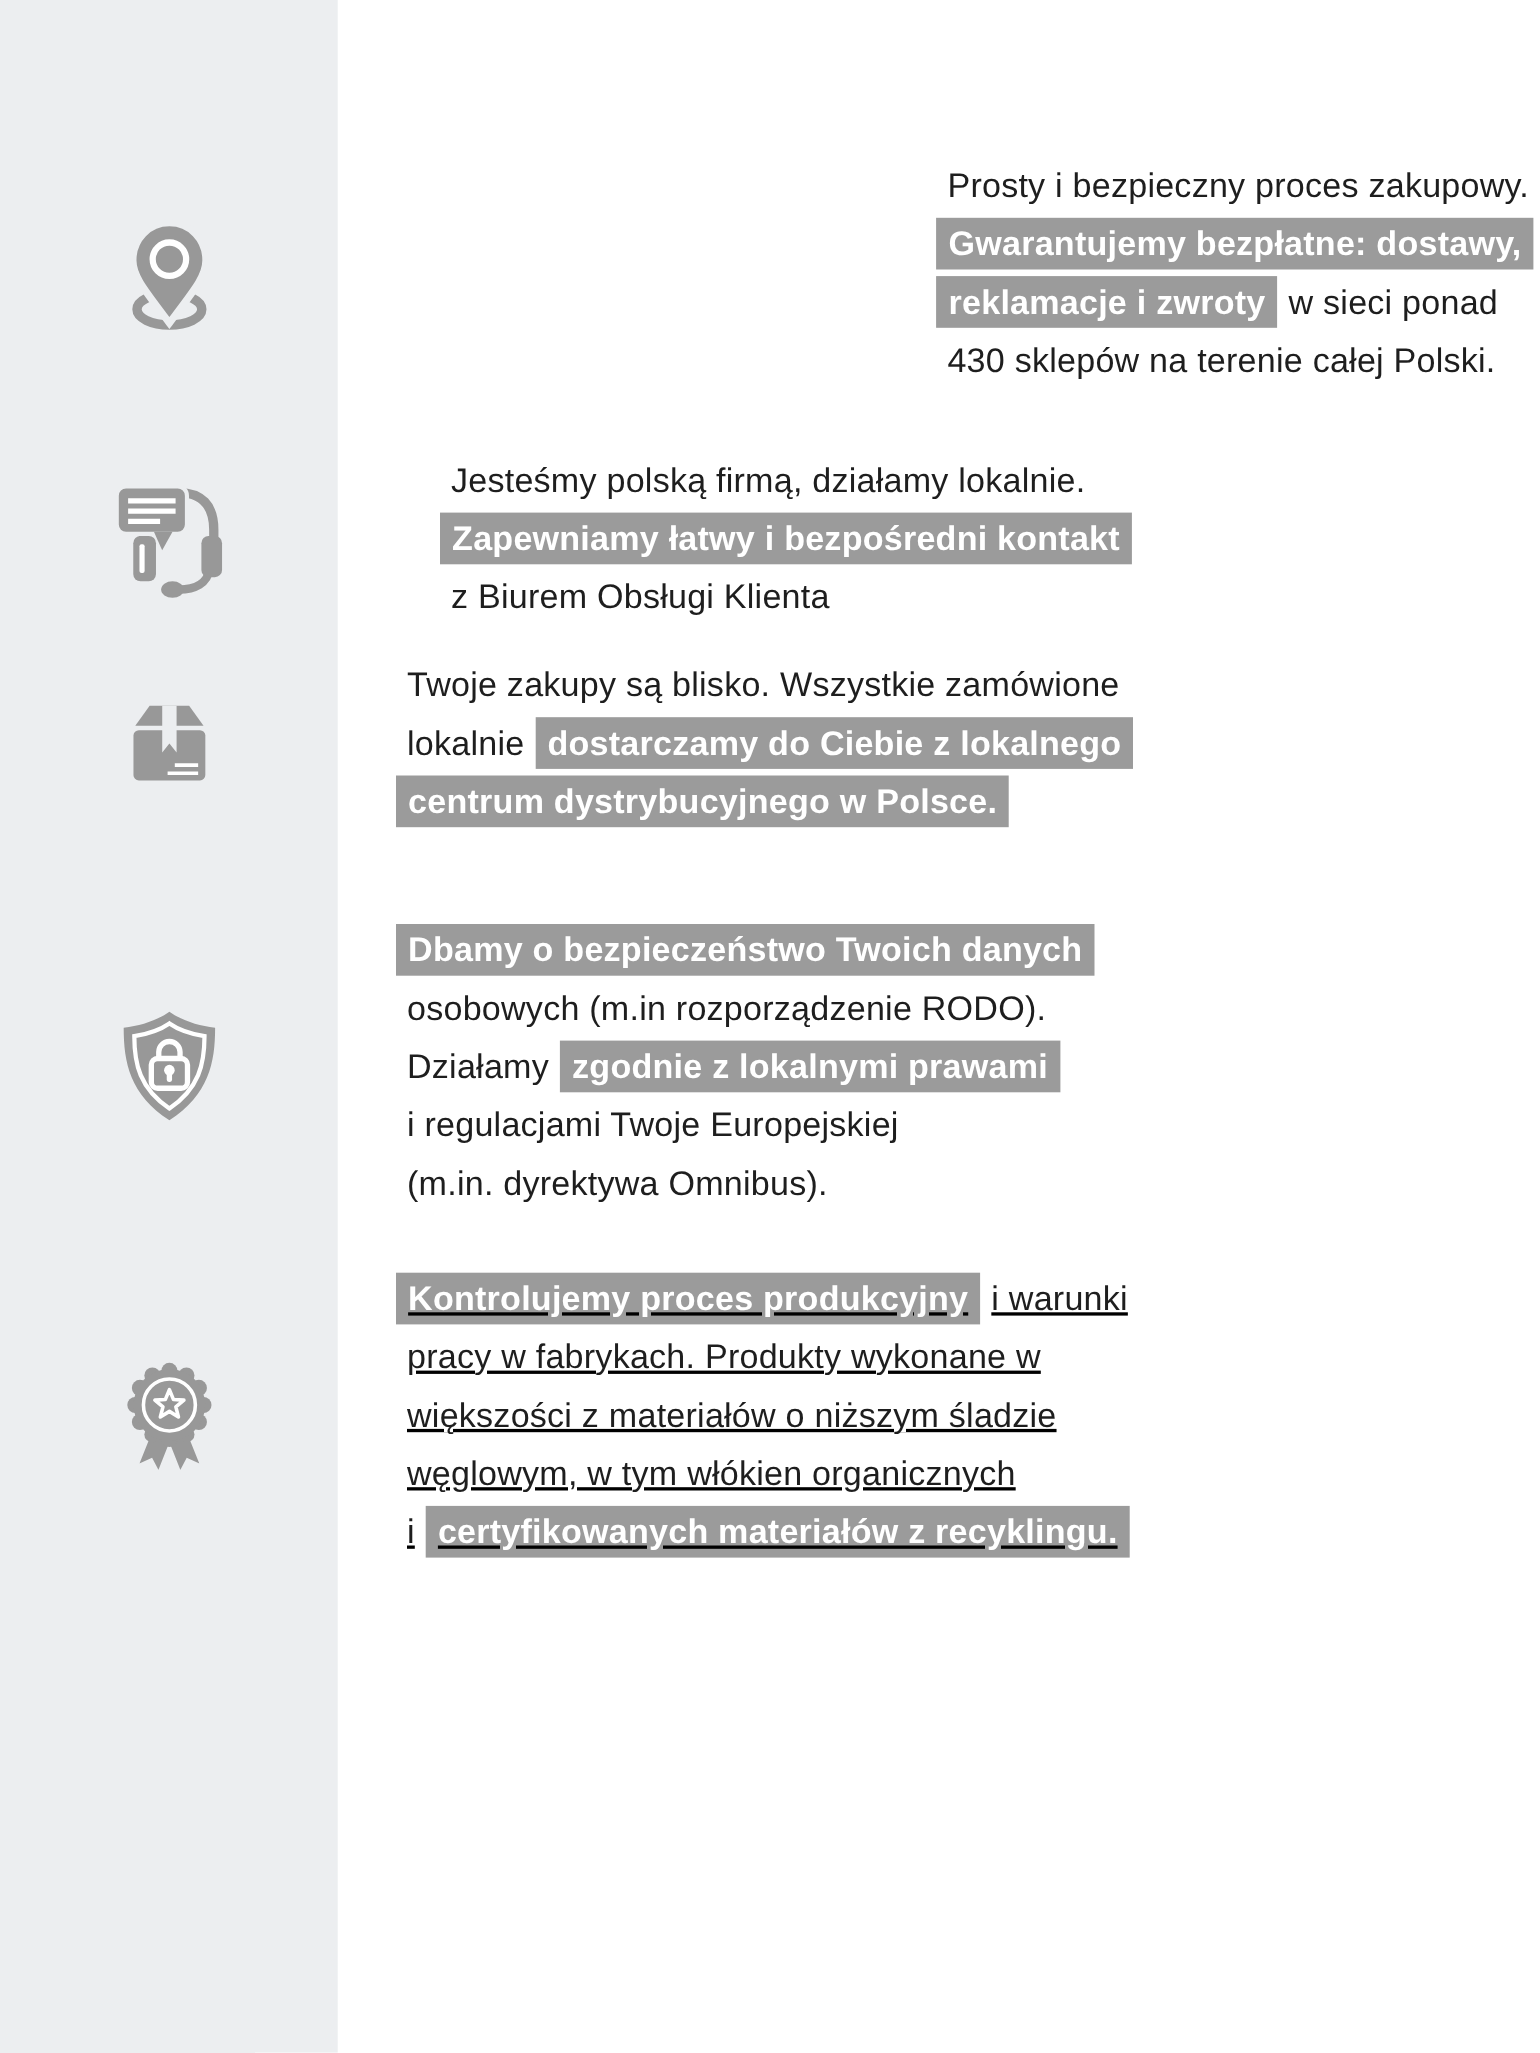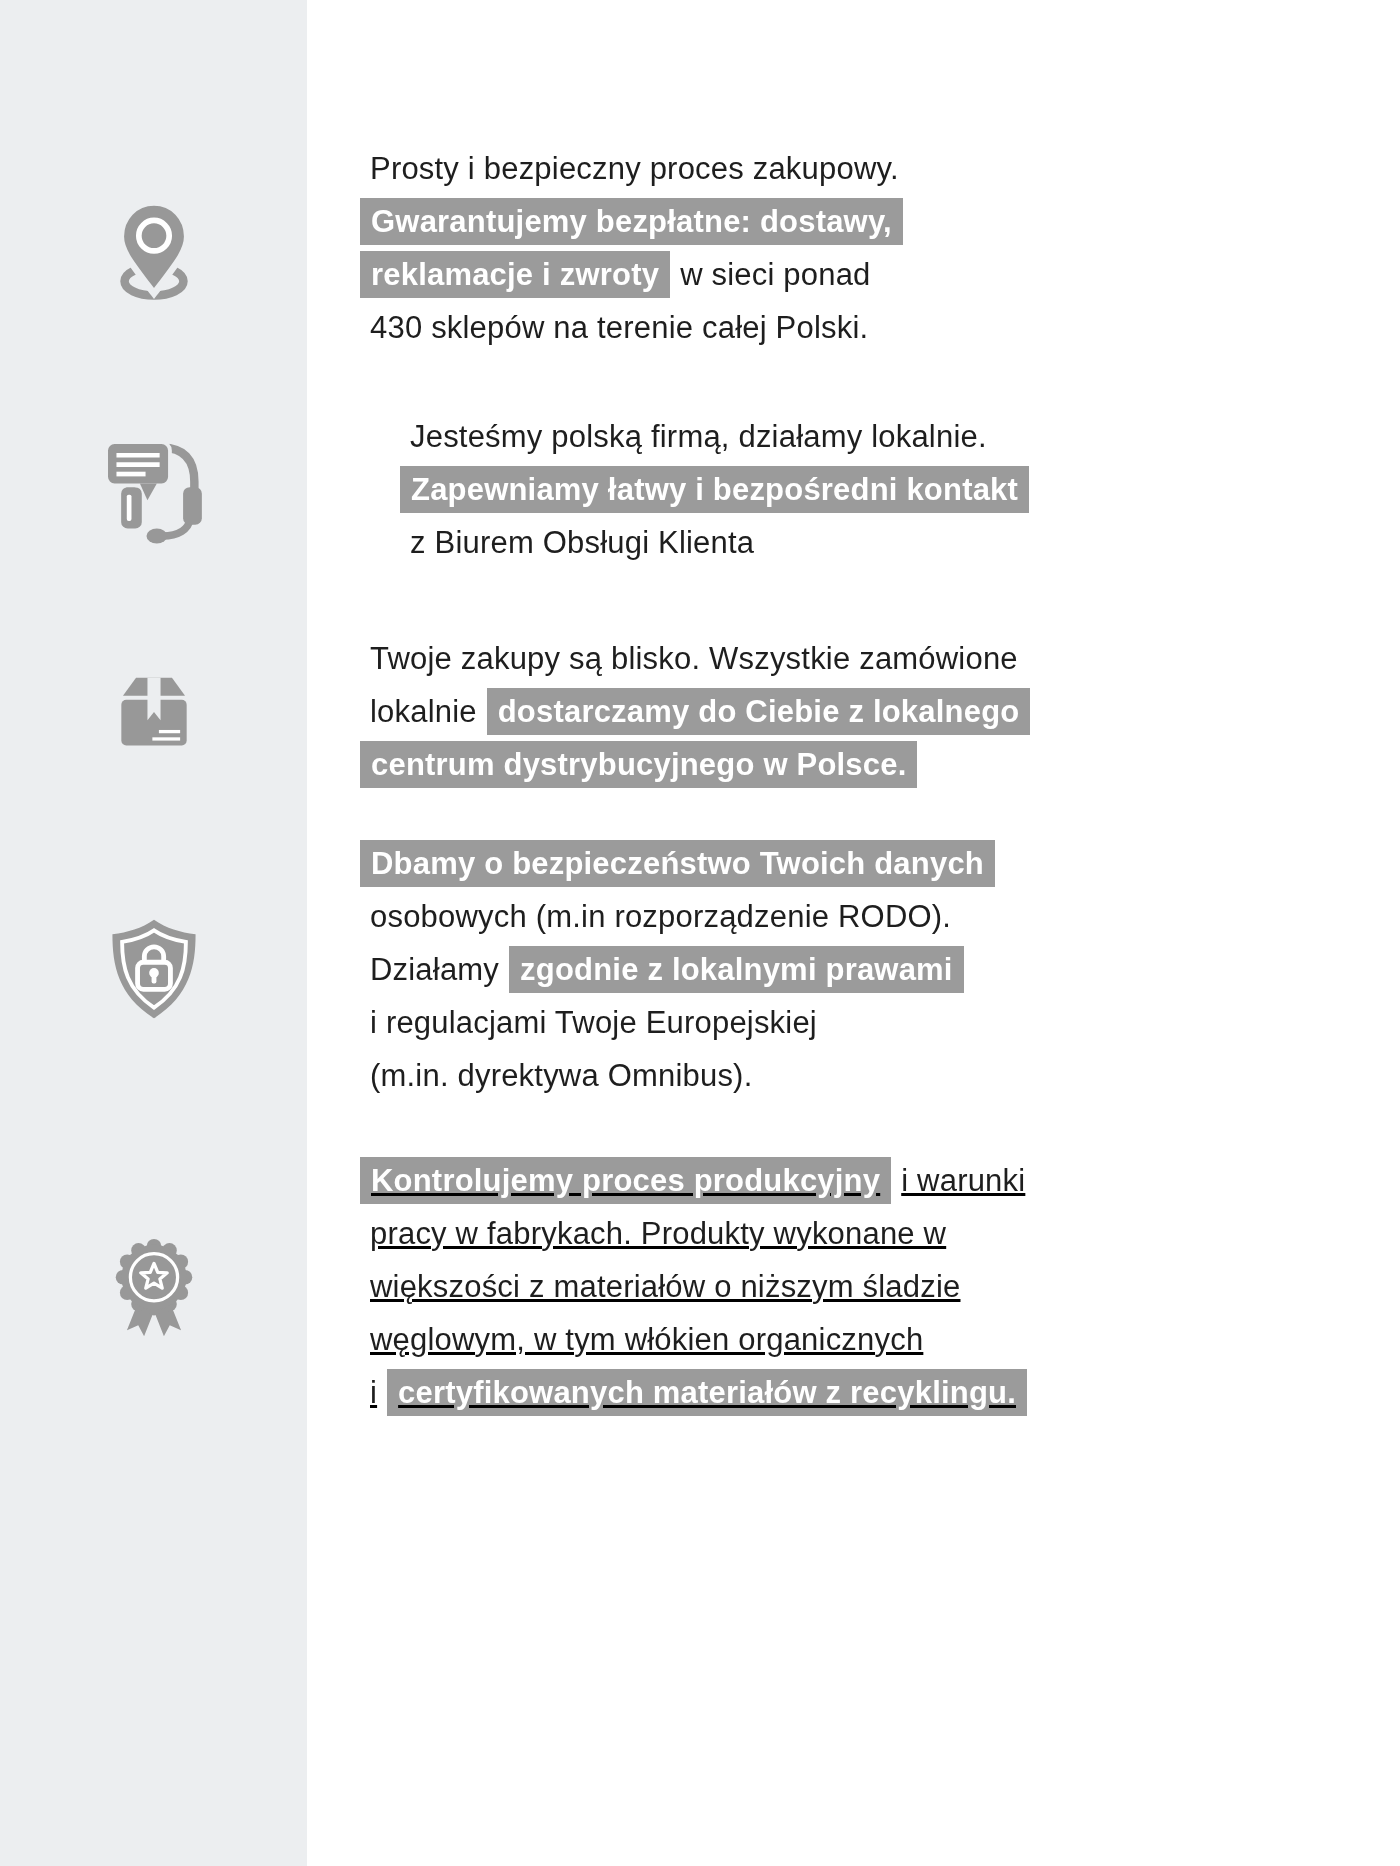--- a/index.html
+++ b/index.html
@@ -56,21 +56,21 @@
     letter-spacing:0.2px;
   }
   svg{display:block;}
 </style>
 </head>
 <body>
 
 <div class="page">
   <div class="sidebar"></div>
 
-  <div class="section" style="top:142px;">
+  <div class="section" style="top:142px;justify-content:flex-end;">
     <div class="icon-cell">
       <span>
         <svg viewBox="0 0 120 120" width="114" height="120">
           <ellipse cx="60" cy="95" rx="31" ry="15" fill="none" stroke="var(--icon-color)" stroke-width="9"></ellipse>
           <path d="M60 12 C40 12 25 28 25 48 C25 63 35 75 60 108 C85 75 95 63 95 48 C95 28 80 12 60 12 Z" fill="var(--icon-color)" stroke="var(--sidebar-bg)" stroke-width="7"></path>
           <circle cx="60" cy="47" r="16" fill="none" stroke="#ffffff" stroke-width="6"></circle>
         </svg>
       </span>
     </div>
     <div class="texts">
@@ -99,21 +99,21 @@
         </svg>
       </span>
     </div>
     <div class="texts">
         <div class="line"><span class="seg plain">Jesteśmy polską firmą, działamy lokalnie.</span></div>
         <div class="line"><span class="seg hl">Zapewniamy łatwy i bezpośredni kontakt</span></div>
         <div class="line"><span class="seg plain">z Biurem Obsługi Klienta</span></div>
       </div>
   </div>
 
-  <div class="section" style="top:632px;">
+  <div class="section" style="top:596px;">
     <div class="icon-cell">
       <span>
         <svg viewBox="0 0 120 120" width="98" height="98">
           <path d="M22 40 L38 18 L82 18 L98 40 Z" fill="var(--icon-color)"></path>
           <rect x="20" y="45" width="80" height="56" rx="6" fill="var(--icon-color)"></rect>
           <path d="M52 18 L68 18 L68 70 L60 60 L52 70 Z" fill="var(--sidebar-bg)"></path>
           <line x1="66" y1="84" x2="92" y2="84" stroke="#ffffff" stroke-width="4"></line>
           <line x1="58" y1="93" x2="92" y2="93" stroke="#ffffff" stroke-width="4"></line>
         </svg>
       </span>

